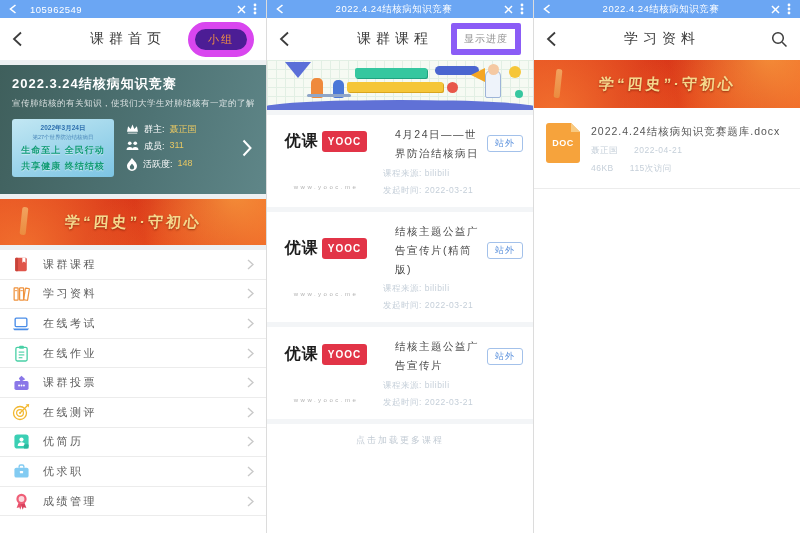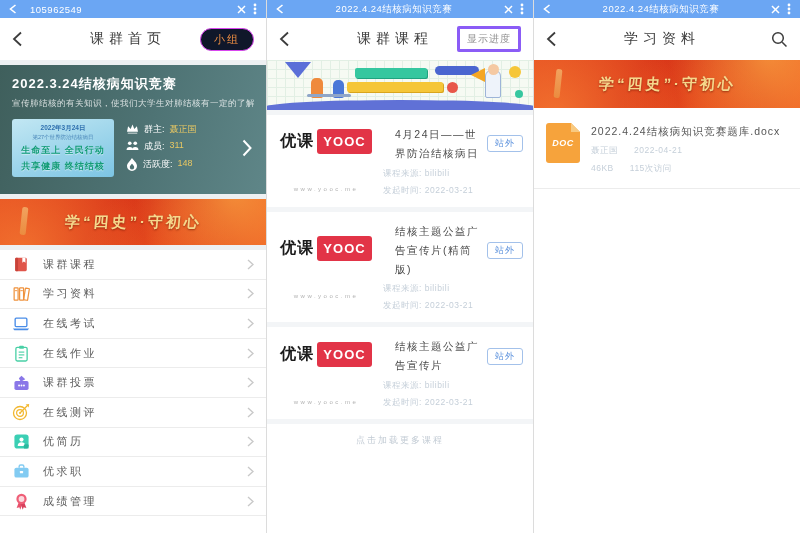--- a/index.html
+++ b/index.html
@@ -9,22 +9,22 @@
 
   
   .statusbar { height:18px; background:#6ba6f3; color:#fff; display:flex; align-items:center; padding:0 9px; gap:7px; }
   .sb-title { flex:1; font-size:9.5px; letter-spacing:.5px; white-space:nowrap; overflow:hidden; text-align:center; }
   .sb-title.align-left { text-align:left; padding-left:6px; }
   .sb-icon { display:flex; align-items:center; }
 
   
   .appheader { height:42px; background:#fff; display:flex; align-items:center; justify-content:space-between; padding:0 12px; position:relative; }
   .hdr-title { position:absolute; left:40px; right:50px; text-align:center; font-size:14px; color:#3c3c3c; letter-spacing:5px; pointer-events:none; white-space:nowrap; }
-  .pill-btn { border:1px solid #d946ef; color:#ee8f43; background:#0f172a; font-size:11px; padding:3px 13px; border-radius:999px; letter-spacing:2px; }
-  .progress-btn { border:3px solid #8b5cf6; color:#8f8f8f; background:#fff; font-size:10px; padding:3px 7px; border-radius:2px; letter-spacing:1px;text-align:center; }
+  .pill-btn { border:7px solid #d946ef; color:#ee8f43; background:#4c1d95; font-size:11px; padding:3px 13px; border-radius:999px; letter-spacing:2px; }
+  .progress-btn { border:6px solid #8b5cf6; color:#8f8f8f; background:#fff; font-size:10px; padding:3px 7px; border-radius:2px; letter-spacing:1px;text-align:center; }
 
   .gap { height:5px; background:#edf0f2; }
 
   
   .teal-banner { height:129px; background:linear-gradient(105deg,#3f5f5c 0%,#4e7374 55%,#5f8688 100%); padding:10px 12px; color:#fff; }
   .tb-title { font-size:13px; font-weight:bold; letter-spacing:1px; }
   .tb-sub { font-size:8.5px; color:rgba(255,255,255,.78); margin-top:5px; white-space:nowrap; overflow:hidden; letter-spacing:.5px; }
   .tb-row { display:flex; align-items:center; margin-top:8px; }
   .tb-card { width:102px; min-width:102px; height:58px; border-radius:3px; background:linear-gradient(160deg,#c2e7f3,#7cc5e4); text-align:center; padding:5px 4px; overflow:hidden; }
   .tb-card-l1 { font-size:6.5px; color:#2e6fae; font-weight:bold; }
@@ -68,32 +68,32 @@
   .pb-mega { position:absolute; right:48px; top:8px; width:0; height:0; border-top:7px solid transparent; border-bottom:7px solid transparent; border-right:14px solid #f5a623; }
   .pb-circle-y { position:absolute; right:12px; top:6px; width:12px; height:12px; background:#f5c638; border-radius:50%; }
   .pb-circle-g { position:absolute; right:10px; top:30px; width:8px; height:8px; background:#35c79f; border-radius:50%; }
   .pb-wave { position:absolute; left:-6px; right:-6px; bottom:0; height:10px; background:#6071d6; border-radius:100% 100% 0 0 / 16px 16px 0 0; }
 
   .course-list { background:#f3f5f7; padding-top:5px; }
   .course-card { background:#fff; margin-bottom:5px; display:flex; align-items:center; gap:8px; padding:10px 10px; }
   .yooc-logo { width:98px; min-width:98px; height:56px; display:flex; flex-direction:column; align-items:center; justify-content:center;gap:29px; }
   .yooc-row { display:flex; align-items:center; gap:3px; }
   .yooc-cn { font-size:16px; font-weight:bold; color:#1c1c1c; letter-spacing:1px; }
-  .yooc-en { background:#e23447; color:#fff; font-weight:bold; font-size:13px; padding:5px 6px; border-radius:3px; letter-spacing:1px; }
+  .yooc-en { background:#e23447; color:#fff; font-weight:bold; font-size:10px; padding:5px 6px; border-radius:3px; letter-spacing:1px; }
   .yooc-url { font-size:6px; color:#b3b3b3; letter-spacing:2.5px; margin-top:3px; white-space:nowrap; }
   .course-info { flex:1; min-width:0; }
   .ci-top { display:flex; align-items:center; }
   .ci-title { flex:1; font-size:10.5px; color:#4a4a4a; line-height:1.8; letter-spacing:1.5px;margin-left:12px; }
   .badge { border:1px solid #a3c1ea; color:#5e93dd; background:#fff; font-size:9px; padding:1px 7px; border-radius:3px; margin-left:5px; white-space:nowrap; letter-spacing:1px; }
   .ci-meta { font-size:8.5px; color:#c5cfd9; margin-top:5px; letter-spacing:.5px; }
   .load-more { text-align:center; font-size:9px; color:#c2cbd4; padding:10px 0 13px; letter-spacing:2px; background:#fff; }
 
   
   .file-item { display:flex; align-items:flex-start; gap:11px; padding:15px 12px 13px; border-bottom:1px solid #ececec; }
-  .doc-icon { width:34px; min-width:34px; height:40px; background:#f6a33c; border-radius:3px; position:relative; display:flex; align-items:center; justify-content:center; color:#fff; font-size:9px; font-weight:bold; letter-spacing:.5px;font-style:italic; }
+  .doc-icon { width:34px; min-width:34px; height:40px; background:#f6a33c; border-radius:3px; position:relative; display:flex; align-items:center; justify-content:center; color:#fff; font-size:9px; font-weight:bold; letter-spacing:.5px; }
   .doc-icon::before { content:''; position:absolute; top:0; right:0; width:0; height:0; border-top:9px solid #fff; border-left:9px solid transparent; }
   .doc-icon::after { content:''; position:absolute; top:0; right:0; width:0; height:0; border-bottom:9px solid #f8ca81; border-right:9px solid transparent; }
   .file-info { flex:1; min-width:0; padding-top:2px; }
   .file-name { font-size:10.5px; color:#555; letter-spacing:1px; white-space:nowrap; overflow:hidden; }
   .file-meta { display:flex; gap:16px; font-size:8.5px; color:#c5cfd9; margin-top:6px; letter-spacing:.5px; }
 </style>
 </head>
 <body>
 
 <div class="panel">

